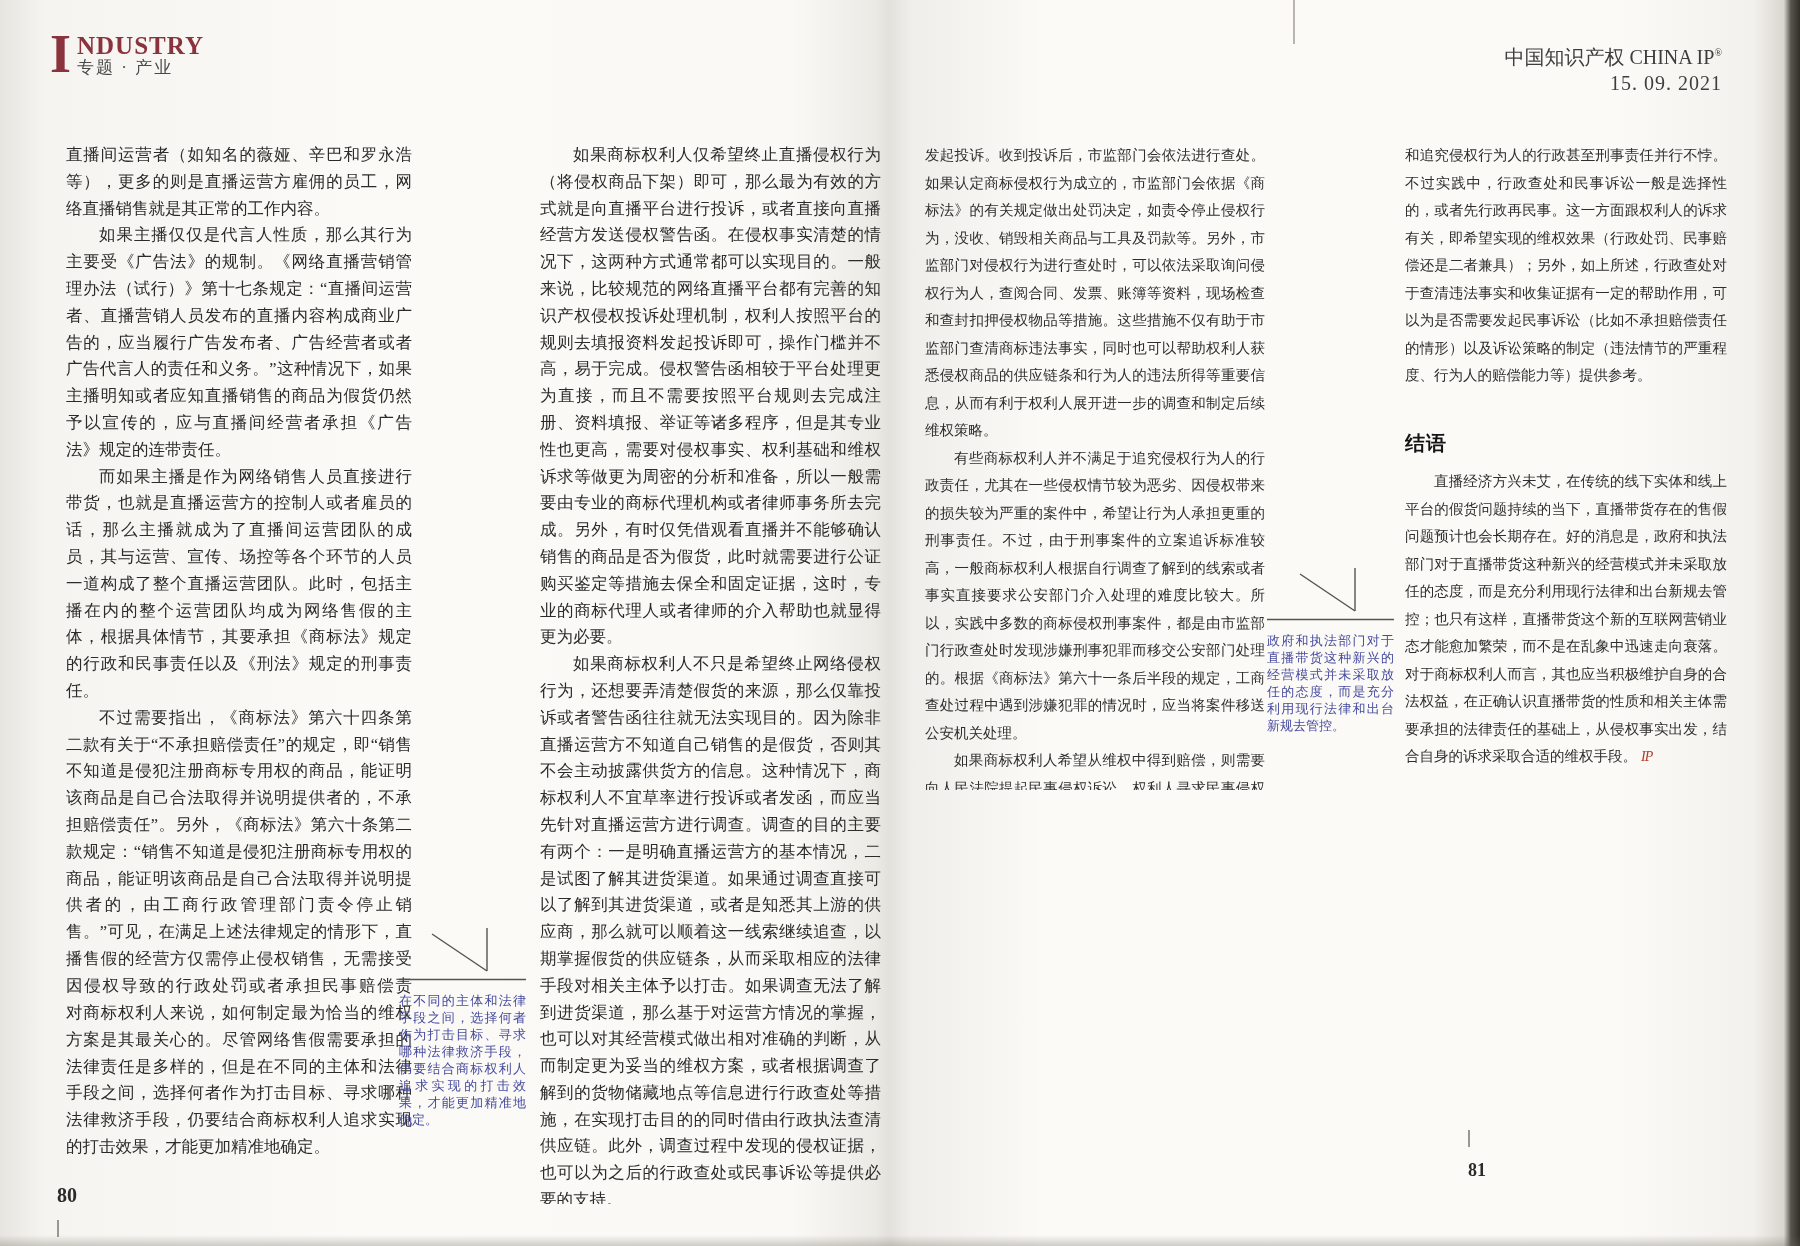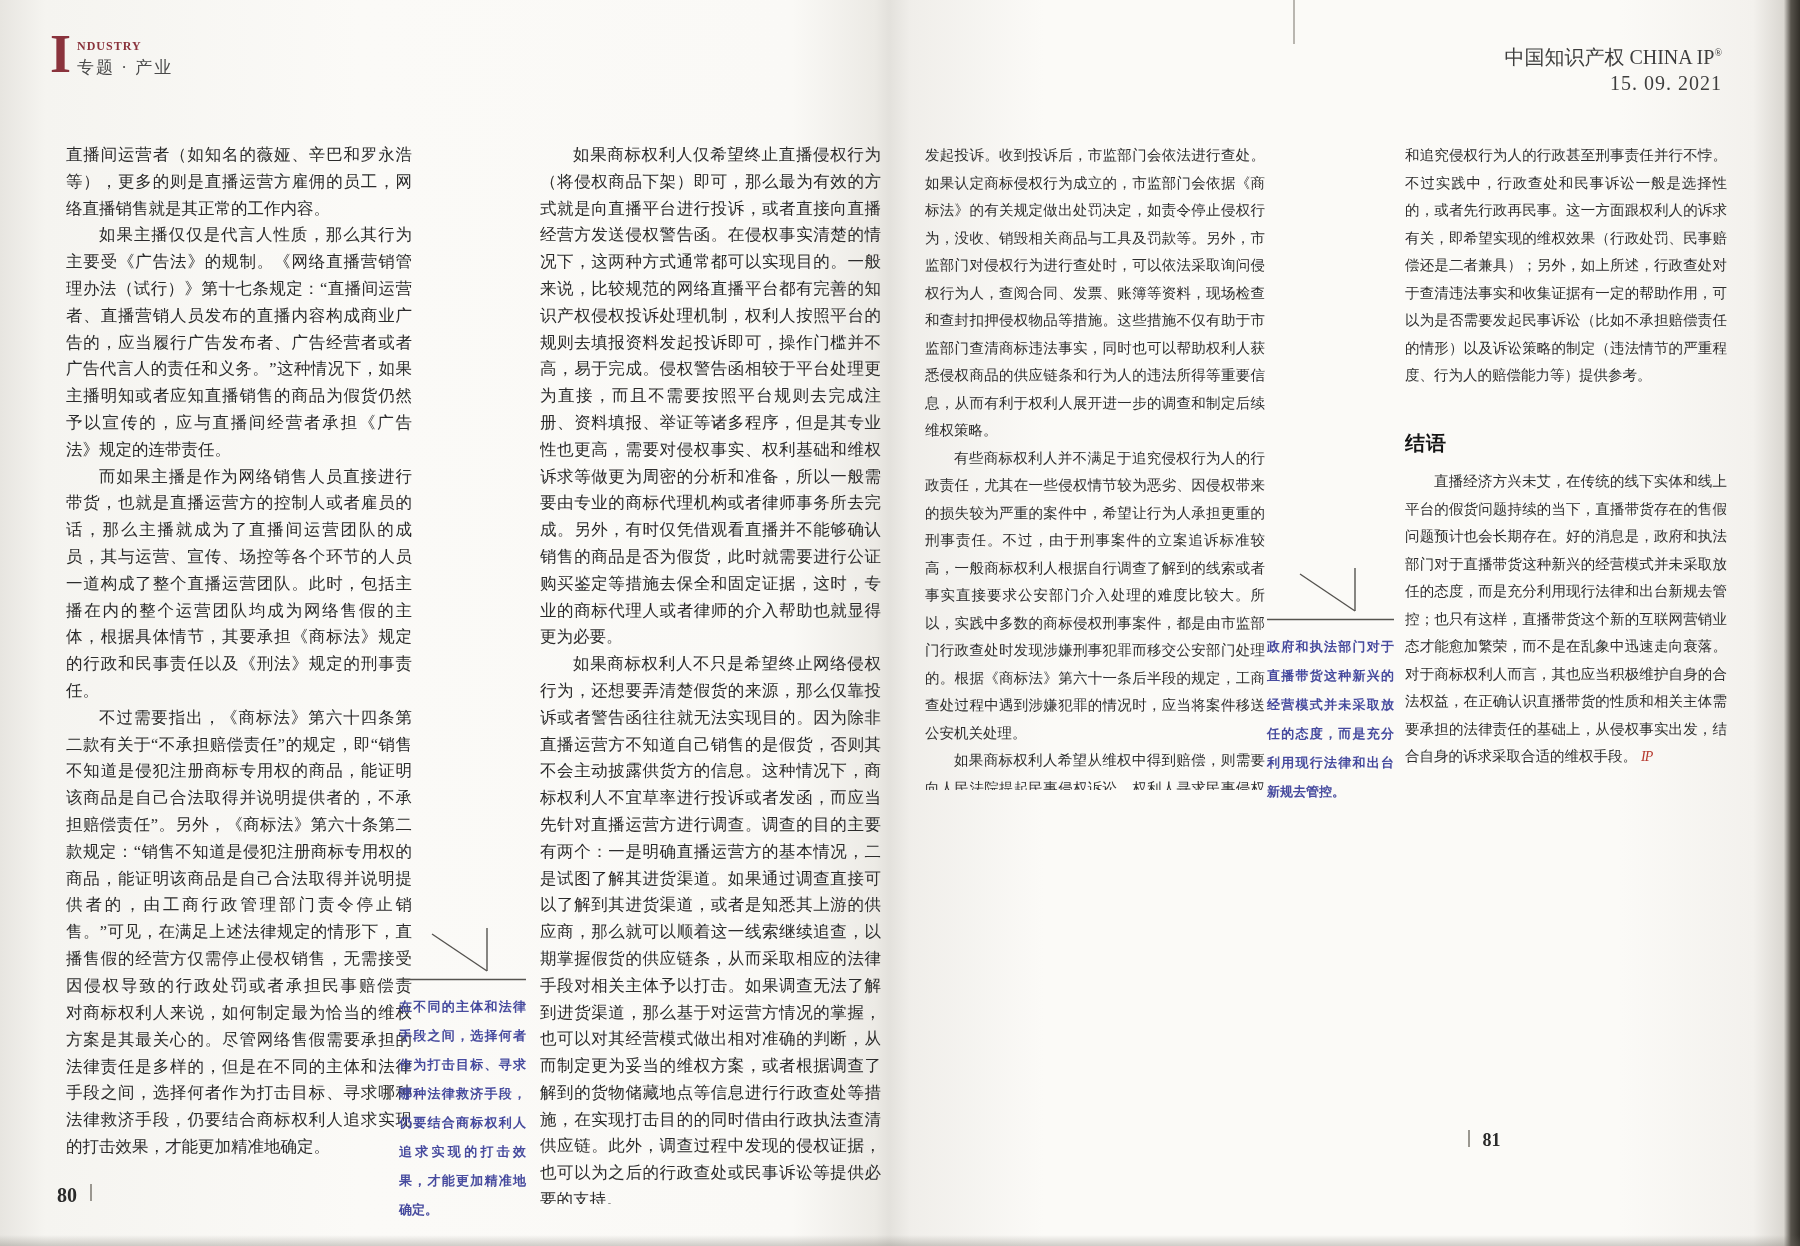--- a/index.html
+++ b/index.html
@@ -9,44 +9,44 @@
       #e7e5e0 0%, #f5f4f0 2.5%, #fbfaf7 20%, #faf9f6 44%,
       #eceae5 48.6%, #e3e1dc 49.4%, #f0eeea 50.6%,
       #fbfaf7 58%, #fbfaf7 90%, #f3f1ed 97.4%, #d9d6d0 99.1%, #57534c 99.5%, #312e28 100%);
     font-family:"Liberation Serif", serif;
   }
   .abs{position:absolute;}
   
   .hdr-left{left:50px;top:30px;display:flex;align-items:flex-start;color:#8a333c;}
   .dropcap{font-size:54px;line-height:48px;font-weight:bold;font-family:"Liberation Serif",serif;}
   .hdr-left .stack{margin-left:6px;padding-top:6px;}
-  .hdr-en{font-size:12px;letter-spacing:1px;color:#8a333c;font-weight:bold;line-height:20px;}
+  .hdr-en{font-size:25px;letter-spacing:1px;color:#8a333c;font-weight:bold;line-height:20px;text-align:center;}
   .hdr-zh{font-size:17px;color:#4a4a4a;line-height:24px;letter-spacing:2px;}
   
   .hdr-right{right:78px;top:40px;text-align:right;color:#3d3d3d;margin-left:12px;}
   .brand{font-size:20px;line-height:26px;}
   .brand sup{font-size:10px;}
   .issue-date{font-size:20px;line-height:26px;letter-spacing:1px;}
   
   .col p{margin:0;text-align:justify;text-justify:inter-ideograph;text-indent:2em;}
   .col p.cont{text-indent:0;}
   .pgL{font-size:16.5px;line-height:26.8px;color:#2b2b2b;}
   .pgR{font-size:14.5px;line-height:27.5px;color:#2e2e2e;}
   .clip{overflow:hidden;}
   .sec-head{font-family:"Liberation Sans",sans-serif;font-weight:700;color:#141414;
     font-size:22px;line-height:30px;margin:0 0 8px 0;letter-spacing:1px;}
   .sec-head-sm{font-size:20px;margin:0 0 10px 0;}
   
   .pull-quote{width:127px;color:#474b9e;font-family:"Liberation Sans",sans-serif;
-    font-weight:700;font-size:13px;line-height:29px;text-align:justify;text-justify:inter-ideograph;}
+    font-weight:400;font-size:13px;line-height:17px;text-align:justify;text-justify:inter-ideograph;}
   .pq-marker{display:block;margin-bottom:11px;}
   .pq-marker line{stroke:#55534f;stroke-width:1.4;}
   .ip-mark{color:#b5372c;font-weight:normal;font-style:italic;font-size:14px;margin-left:4px;letter-spacing:-1px;}
   
-  .footer{font-size:20px;color:#2a2a2a;font-weight:bold;display:flex;align-items:flex-start;gap:13px;}
+  .footer{font-size:20px;color:#2a2a2a;font-weight:bold;display:flex;align-items:flex-start;gap:13px;flex-direction:column;}
   .f-bar{display:inline-block;width:1.5px;height:17px;background:#9a9790;}
   
   .bottom-shadow{left:0;bottom:0;width:100%;height:11px;
     background:linear-gradient(180deg,rgba(0,0,0,0) 0%,rgba(105,100,90,0.30) 100%);}
   .top-crease{left:1293px;top:0;width:2px;height:44px;background:#a39f98;opacity:.75;}
 </style>
 </head>
 <body>
 
 <div class="spread">

